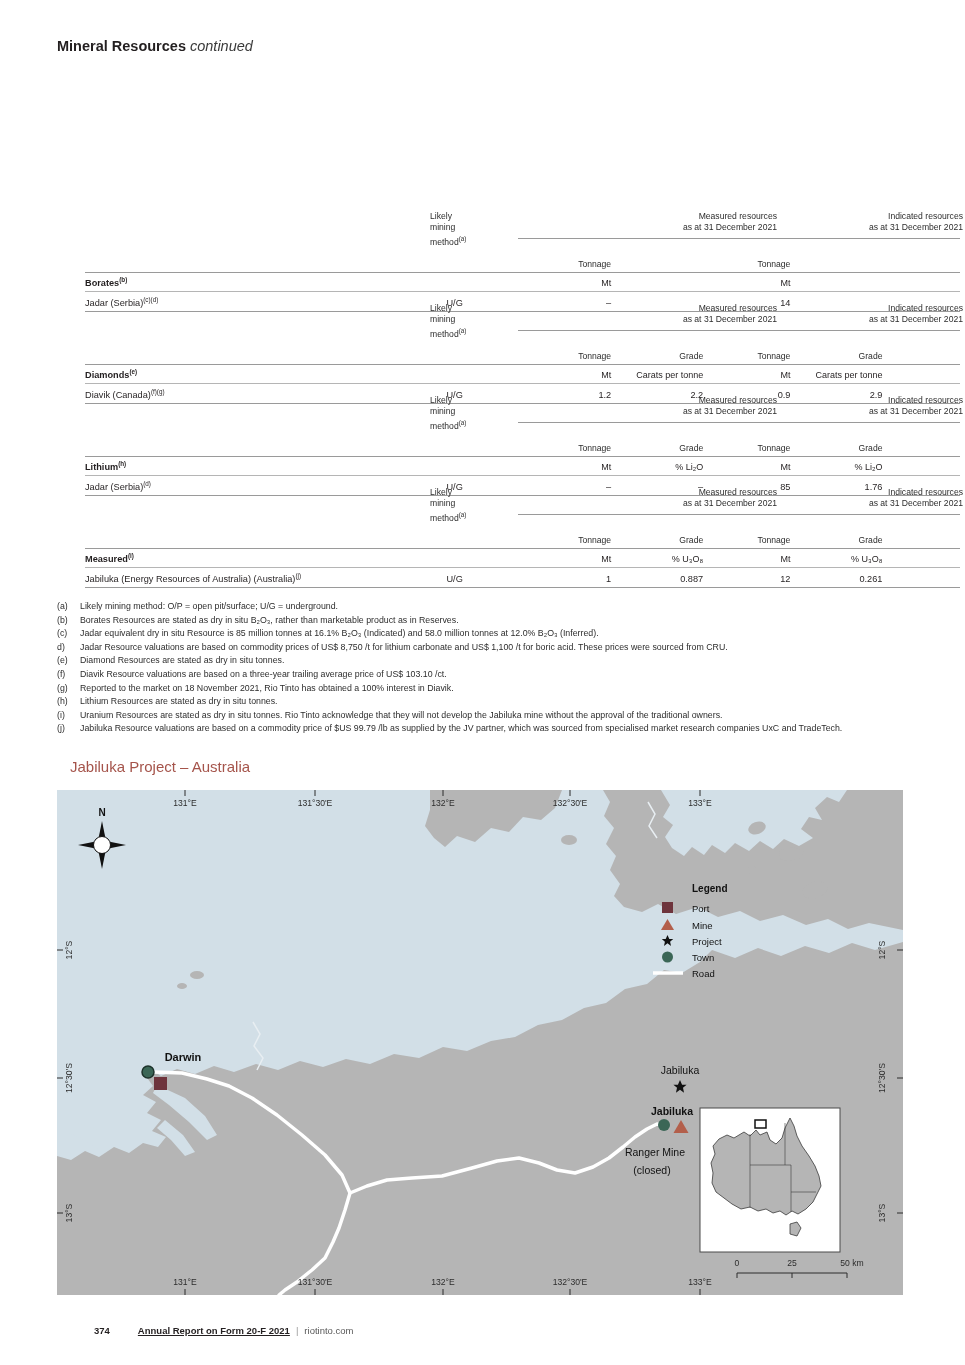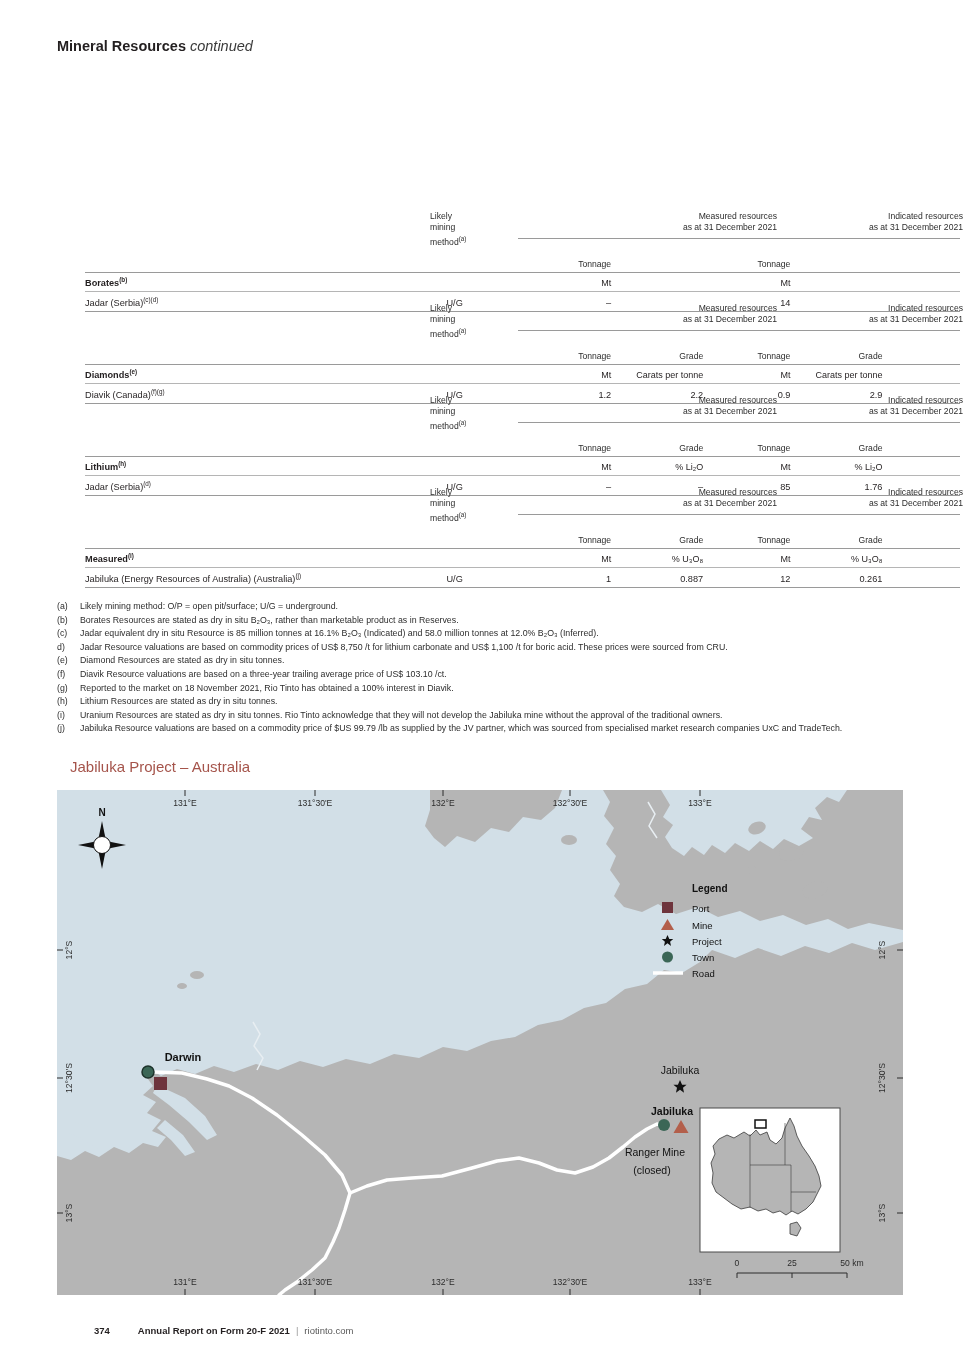--- a/index.html
+++ b/index.html
@@ -40,21 +40,21 @@
   .fntext{flex:1;}
 
   
   .map-title{position:absolute;left:70px;top:758px;font-size:15px;color:#a5544b;}
   .mapwrap{position:absolute;left:57px;top:790px;width:846px;height:505px;}
   svg{display:block;}
 
   
   .pagefoot{position:absolute;left:57px;top:1325px;font-size:9.5px;display:flex;align-items:baseline;margin-left:37px;}
   .pagefoot .num{font-weight:bold;margin-right:28px;}
-  .pagefoot .rep{font-weight:bold;}
+  .pagefoot .rep{font-weight:bold;text-decoration:underline;}
   .pagefoot .sep{color:#9a9a9a;margin:0 6px;}
   .pagefoot .url{color:#595959;}
 </style>
 </head>
 <body>
 
 <div id="page">
 
   <div class="doc-head">
     <span class="b">Mineral Resources</span>

